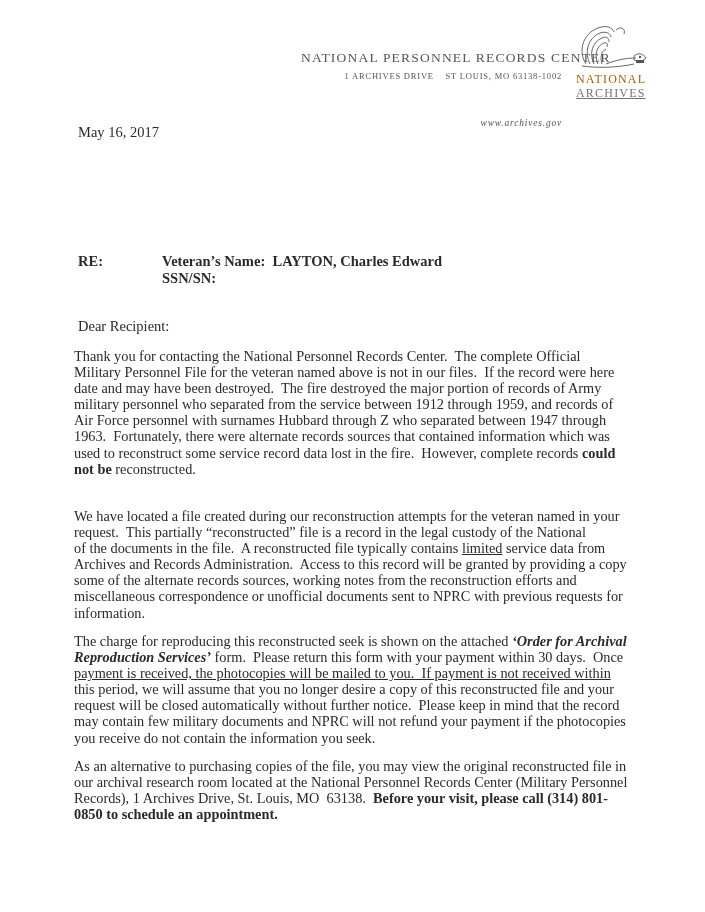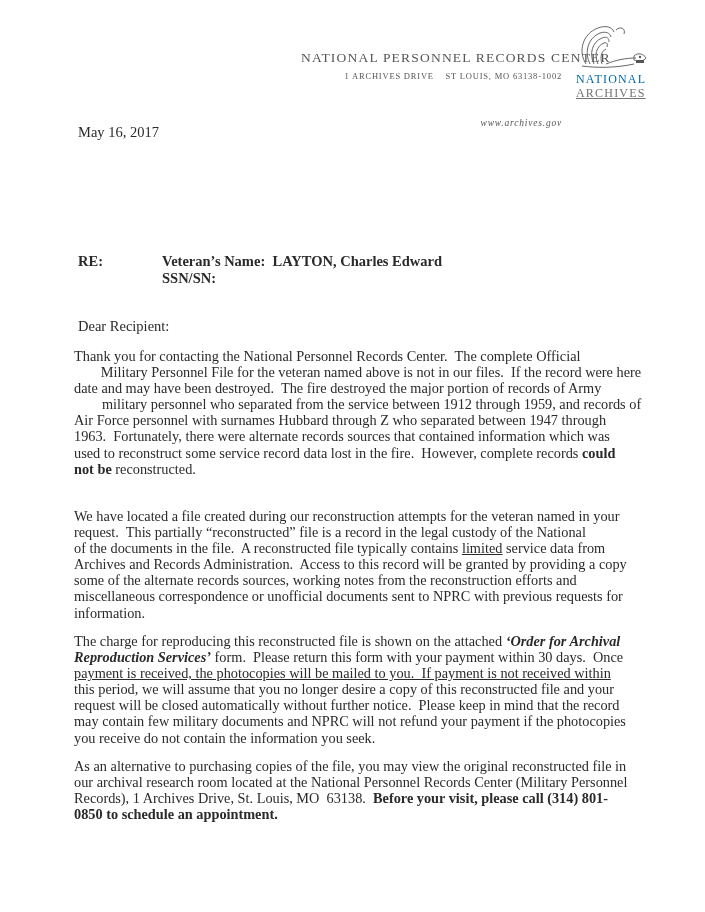--- a/index.html
+++ b/index.html
@@ -3,21 +3,21 @@
 <meta charset="utf-8">
 <style>
   html, body { margin:0; padding:0; background:#ffffff; }
   body { width:705px; height:912px; position:relative; overflow:hidden; color:#2a2a2a;
          font-family:"Liberation Serif", "DejaVu Serif", serif; }
   .hdr-title { position:absolute; left:301px; top:50px; font-size:13.5px; letter-spacing:1.2px; color:#555; white-space:nowrap; }
   .hdr-addr { position:absolute; right:143px; top:71px; font-size:8.5px; letter-spacing:0.8px; color:#555; white-space:nowrap; }
   .hdr-web { position:absolute; right:143px; top:86px; font-size:9.5px; font-style:italic; letter-spacing:0.8px; color:#555; white-space:nowrap;margin-top:32px; }
   .logo { position:absolute; left:572px; top:24px; width:78px; height:78px; }
   .logo svg { position:absolute; left:4px; top:0; }
-  .logo-t1 { position:absolute; left:4px; top:48px; font-size:12px; letter-spacing:1.2px; color:#0369a1; }
+  .logo-t1 { position:absolute; left:4px; top:48px; font-size:12px; letter-spacing:1.2px; color:#a16207; }
   .logo-t2 { position:absolute; left:4px; top:62px; font-size:12px; letter-spacing:1.2px; color:#737373;text-decoration:underline; }
   .date { position:absolute; left:78px; top:124px; font-size:14.5px;text-align:center; }
   .re-label { position:absolute; left:78px; top:253px; font-size:14.5px; font-weight:bold; }
   .re-name { position:absolute; left:162px; top:253px; font-size:14.5px; font-weight:bold; white-space:nowrap; }
   .re-ssn { position:absolute; left:162px; top:270px; font-size:14.5px; font-weight:bold; }
   .salutation { position:absolute; left:78px; top:318px; font-size:14.5px; }
   .para { position:absolute; left:74px; font-size:14.3px; line-height:16.1px; white-space:nowrap; }
   .para .ln { display:block; }
   b { font-weight:bold; }
   .bi { font-weight:bold; font-style:italic; }
@@ -58,41 +58,41 @@
 <div class="re-label">RE:</div>
 <div class="re-name">
   <span>Veteran’s Name:</span>&nbsp;&nbsp;<span>LAYTON, Charles Edward</span>
 </div>
 <div class="re-ssn">SSN/SN:</div>
 
 <div class="salutation">Dear Recipient:</div>
 
 <div class="para" style="top:348px;">
   <span class="ln" style="white-space:pre;">Thank you for contacting the National Personnel Records Center.  The complete Official</span>
-  <span class="ln" style="white-space:pre;text-align:right;">Military Personnel File for the veteran named above is not in our files.  If the record were here</span>
+  <span class="ln" style="white-space:pre;">Military Personnel File for the veteran named above is not in our files.  If the record were here</span>
   <span class="ln" style="white-space:pre;">date and may have been destroyed.  The fire destroyed the major portion of records of Army</span>
-  <span class="ln" style="white-space:pre;margin-left:28px;">military personnel who separated from the service between 1912 through 1959, and records of</span>
+  <span class="ln" style="white-space:pre;">military personnel who separated from the service between 1912 through 1959, and records of</span>
   <span class="ln" style="white-space:pre;">Air Force personnel with surnames Hubbard through Z who separated between 1947 through</span>
   <span class="ln" style="white-space:pre;">1963.  Fortunately, there were alternate records sources that contained information which was</span>
   <span class="ln" style="white-space:pre;"><span>used to reconstruct some service record data lost in the fire.  However, complete records </span><b>could</b></span>
   <span class="ln" style="white-space:pre;"><b>not be</b><span> reconstructed.</span></span>
 </div>
 
 <div class="para" style="top:508px;">
   <span class="ln" style="white-space:pre;">We have located a file created during our reconstruction attempts for the veteran named in your</span>
   <span class="ln" style="white-space:pre;">request.  This partially “reconstructed” file is a record in the legal custody of the National</span>
   <span class="ln" style="white-space:pre;"><span>of the documents in the file.  A reconstructed file typically contains </span><u>limited</u><span> service data from</span></span>
   <span class="ln" style="white-space:pre;">Archives and Records Administration.  Access to this record will be granted by providing a copy</span>
   <span class="ln" style="white-space:pre;">some of the alternate records sources, working notes from the reconstruction efforts and</span>
   <span class="ln" style="white-space:pre;">miscellaneous correspondence or unofficial documents sent to NPRC with previous requests for</span>
   <span class="ln" style="white-space:pre;">information.</span>
 </div>
 
 <div class="para" style="top:633px;">
-  <span class="ln" style="white-space:pre;"><span>The charge for reproducing this reconstructed file is shown on the attached </span><span class="bi">‘Order for Archival</span></span>
+  <span class="ln" style="white-space:pre;"><span>The charge for reproducing this reconstructed seek is shown on the attached </span><span class="bi">‘Order for Archival</span></span>
   <span class="ln" style="white-space:pre;"><span class="bi">Reproduction Services’</span><span> form.  Please return this form with your payment within 30 days.  Once</span></span>
   <span class="ln" style="white-space:pre;text-decoration:underline;">payment is received, the photocopies will be mailed to you.  If payment is not received within</span>
   <span class="ln" style="white-space:pre;">this period, we will assume that you no longer desire a copy of this reconstructed file and your</span>
   <span class="ln" style="white-space:pre;">request will be closed automatically without further notice.  Please keep in mind that the record</span>
   <span class="ln" style="white-space:pre;">may contain few military documents and NPRC will not refund your payment if the photocopies</span>
   <span class="ln" style="white-space:pre;">you receive do not contain the information you seek.</span>
 </div>
 
 <div class="para" style="top:758px;">
   <span class="ln" style="white-space:pre;">As an alternative to purchasing copies of the file, you may view the original reconstructed file in</span>

